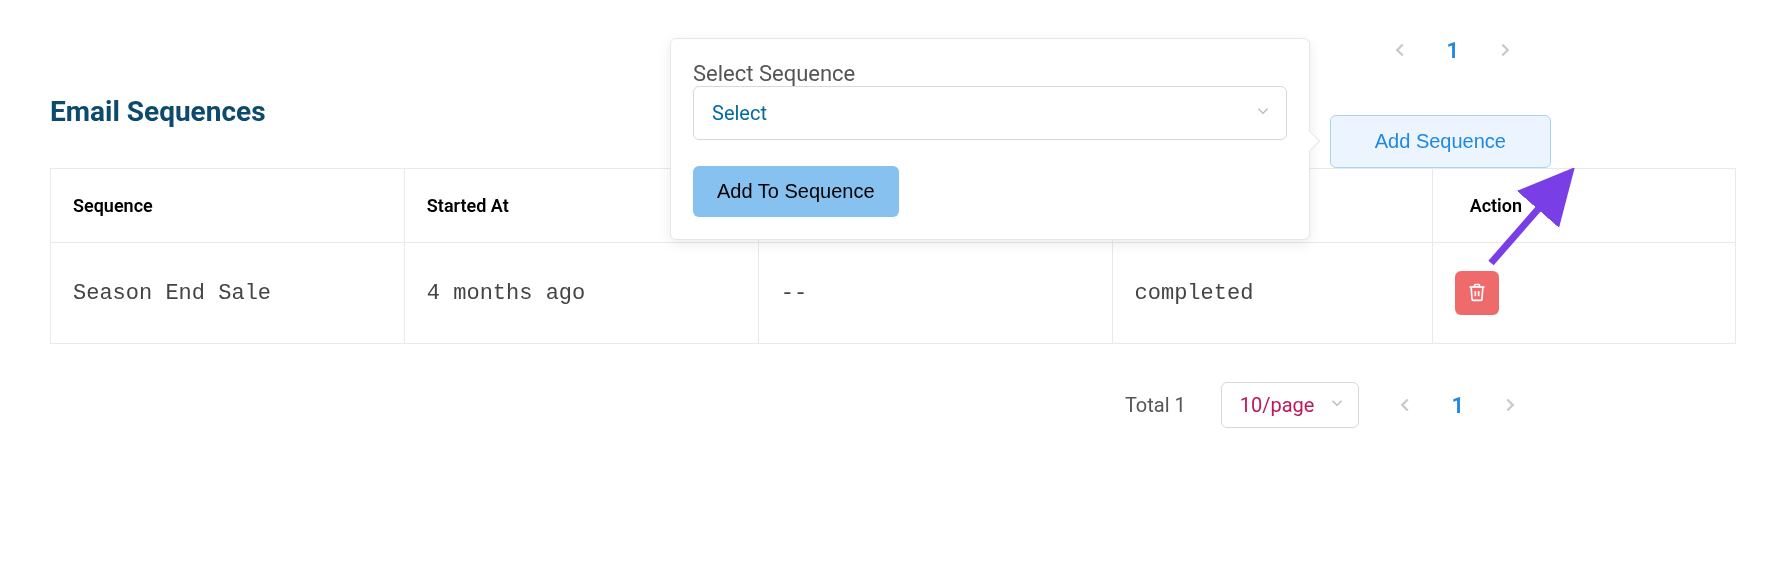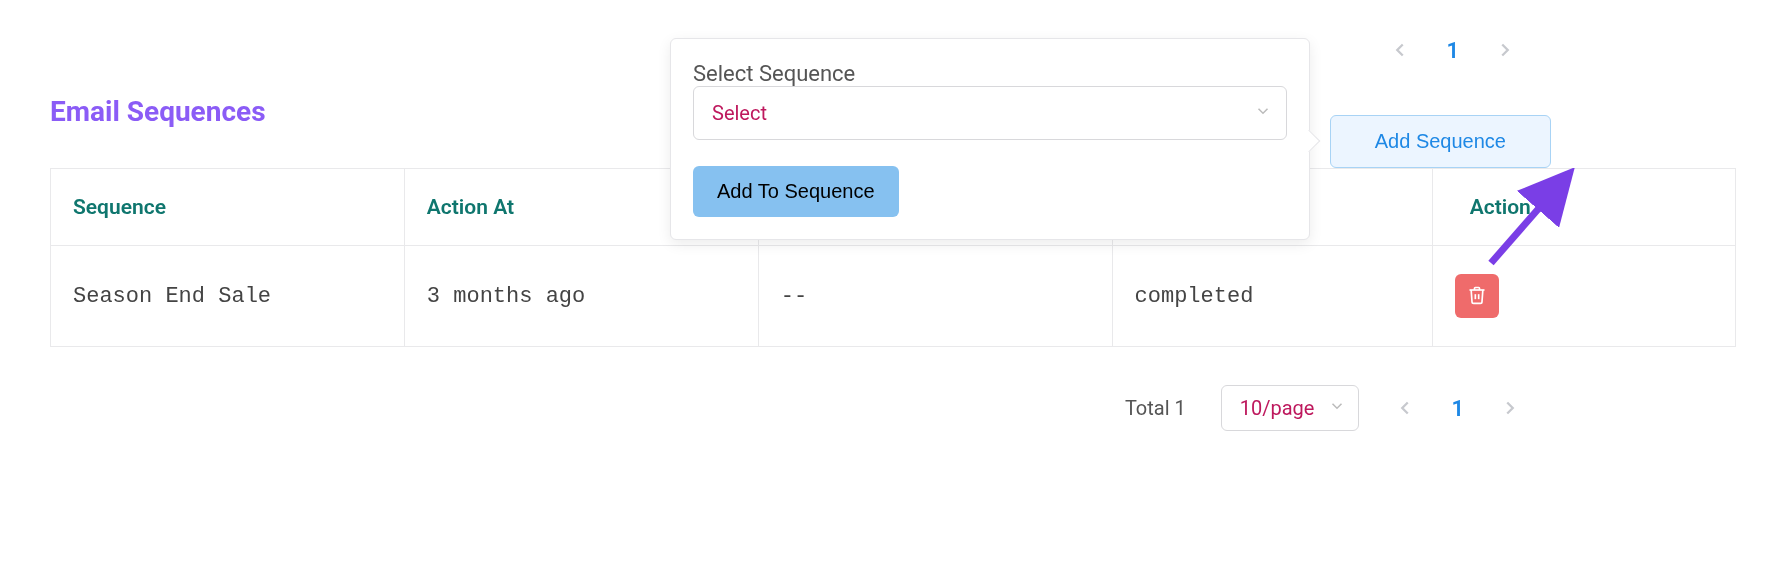--- a/index.html
+++ b/index.html
@@ -28,21 +28,21 @@
     .header-row {
       display: flex;
       justify-content: space-between;
       align-items: center;
       margin-bottom: 40px;
       margin-top: 30px;
     }
     .section-title {
       font-size: 28px;
       font-weight: 700;
-      color: #8b5cf6;
+      color: #0c4a6e;
     }
     .add-seq-btn {
       border: 1px solid #a8d3f5;
       background: #ecf5ff;
       color: #1e88e5;
       font-size: 20px;
       font-weight: 500;
       padding: 14px 44px;
       border-radius: 6px;
       cursor: pointer;
@@ -51,23 +51,23 @@
       top: 115px;
     }
     .table {
       width: 100%;
       border-collapse: collapse;
       border: 1px solid #e9e9eb;
     }
     .table th {
       text-align: left;
       padding: 26px 22px;
-      font-size: 21px;
+      font-size: 18px;
       font-weight: 600;
-      color: #0f766e;
+      color: #000000;
       border-right: 1px solid #e9e9eb;
       border-bottom: 1px solid #e9e9eb;
     }
     .table th:last-child { border-right: none; padding-left: 37px; }
     .table td {
       padding: 28px 22px;
       font-size: 22px;
       color: #444;
       border-right: 1px solid #e9e9eb;
       border-bottom: 1px solid #e9e9eb;
@@ -143,21 +143,21 @@
     .popover-label {
       font-size: 22px;
       color: #555;
     }
     .select-input {
       width: 100%;
       border: 1px solid #d8d8db;
       border-radius: 6px;
       padding: 14px 44px 14px 18px;
       font-size: 20px;
-      color: #be185d;
+      color: #0369a1;
       background: #fff;
       cursor: pointer;
       position: relative;
     }
     .select-input .chev {
       position: absolute;
       right: 14px;
       top: 50%;
       transform: translateY(-50%);
       color: #bbb;
@@ -215,30 +215,30 @@
   <div class="header-row">
     <h2 class="section-title">Email Sequences</h2>
   </div>
 
   <button class="add-seq-btn">Add Sequence</button>
 
   <table class="table">
     <thead>
       <tr>
         <th style="width:21%">Sequence</th>
-        <th style="width:21%">Action At</th>
+        <th style="width:21%">Started At</th>
         <th style="width:21%">Next Email</th>
         <th style="width:19%">Status</th>
         <th style="width:18%">Action</th>
       </tr>
     </thead>
     <tbody>
       <tr>
         <td>Season End Sale</td>
-        <td>3 months ago</td>
+        <td>4 months ago</td>
         <td>--</td>
         <td>completed</td>
         <td>
           <button class="delete-btn">
             <span>
               <svg viewBox="0 0 24 24">
                   <polyline points="3 6 5 6 21 6"></polyline>
                   <path d="M19 6l-1 14a2 2 0 0 1-2 2H8a2 2 0 0 1-2-2L5 6"></path>
                   <path d="M10 11v6"></path>
                   <path d="M14 11v6"></path>

